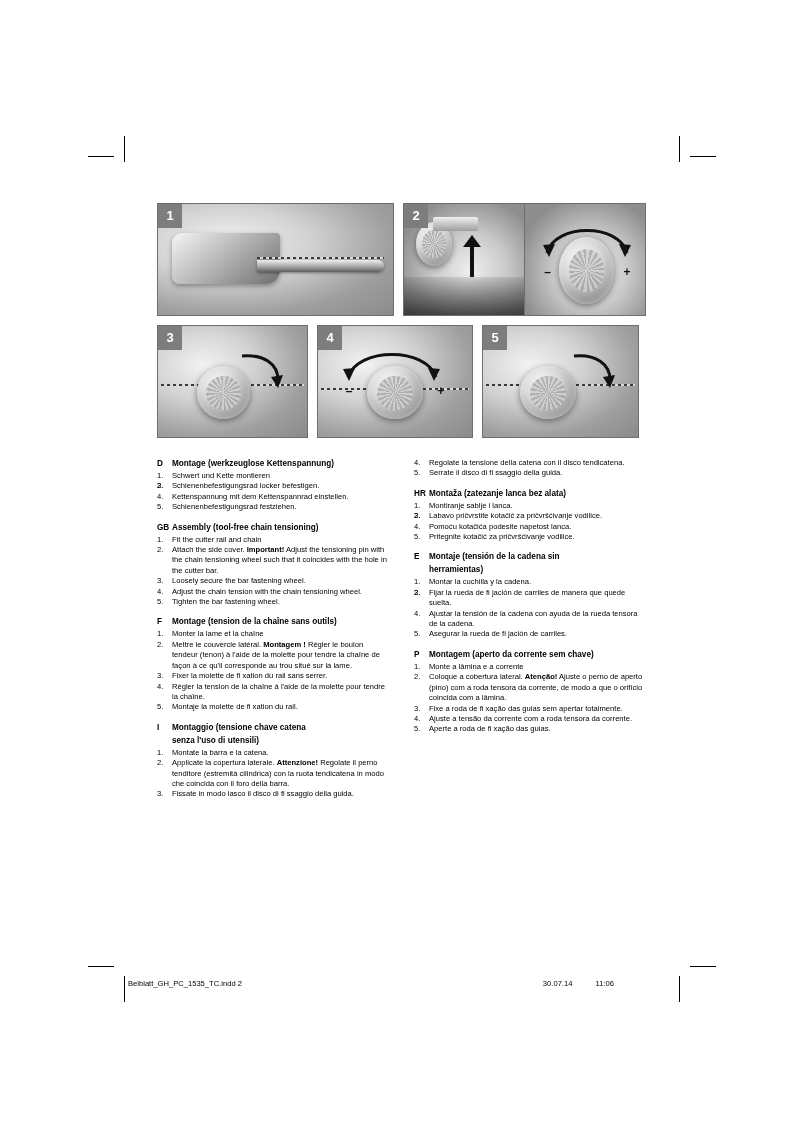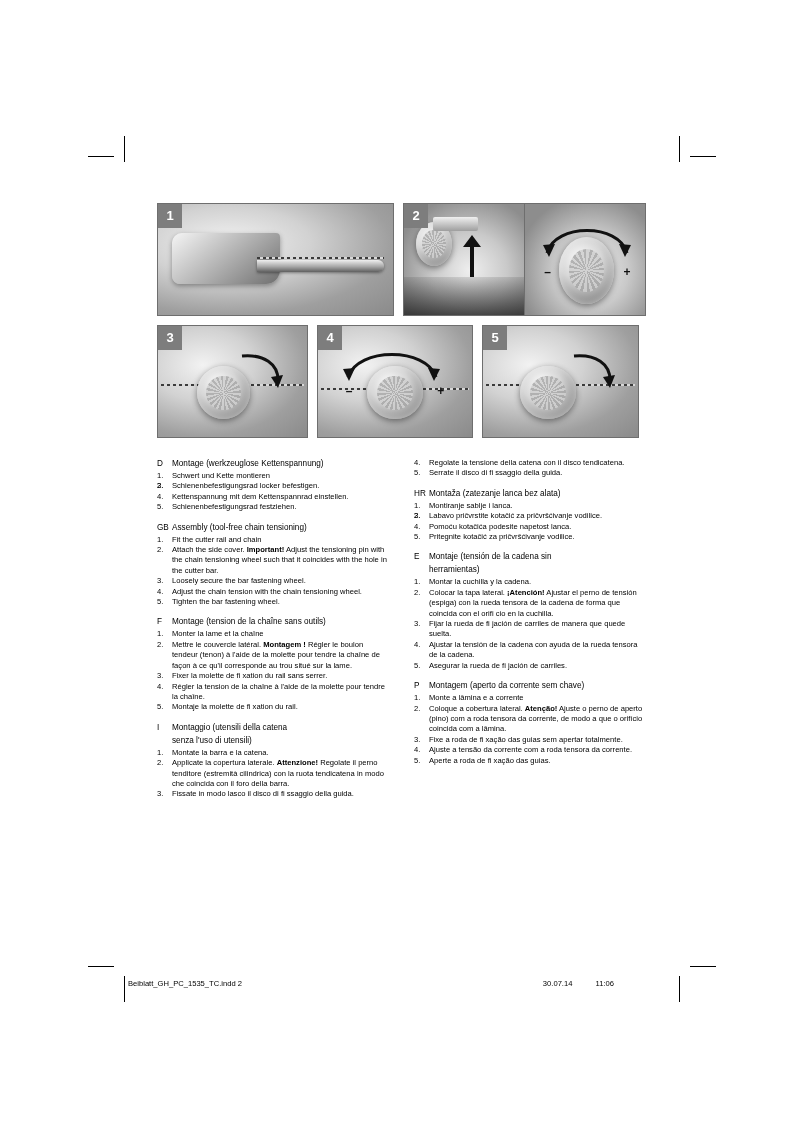--- a/index.html
+++ b/index.html
@@ -143,21 +143,21 @@
     position: absolute;
     top: 0;
     width: 232px;
   }
   .col-left { left: 0; }
   .col-right { left: 257px; }
 
   .block { margin-bottom: 9px; }
   .block h3 {
     font-size: 8.2px;
-    font-weight: normal;
+    font-weight: bold;
     margin: 0 0 2px 0;
     line-height: 11px;
   }
   .block h3 .lang {
     display: inline-block;
     min-width: 15px;
   }
   ol.steps {
     margin: 0;
     padding: 0;
@@ -307,21 +307,21 @@
         <h3><span class="lang">F</span><span>Montage (tension de la chaîne sans outils)</span></h3>
         <ol class="steps">
           <li><span class="n">1.</span><span>Monter la lame et la chaîne</span></li>
           <li><span class="n">2.</span><span>Mettre le couvercle latéral. <b>Montagem !</b> Régler le boulon tendeur (tenon) à l'aide de la molette pour tendre la chaîne de façon à ce qu'il corresponde au trou situé sur la lame.</span></li>
           <li><span class="n">3.</span><span>Fixer la molette de fi xation du rail sans serrer.</span></li>
           <li><span class="n">4.</span><span>Régler la tension de la chaîne à l'aide de la molette pour tendre la chaîne.</span></li>
           <li><span class="n">5.</span><span>Montaje la molette de fi xation du rail.</span></li>
         </ol>
       </div>
       <div class="block">
-        <h3><span class="lang">I</span><span>Montaggio (utensili della catena</span></h3>
+        <h3><span class="lang">I</span><span>Montaggio (tensione chave catena</span></h3>
         <h3 class="">
           <span class="indent-title">senza l'uso di utensili)</span>
         </h3>
         <ol class="steps">
           <li><span class="n">1.</span><span>Montate la barra e la catena.</span></li>
           <li><span class="n">2.</span><span>Applicate la copertura laterale. <b>Attenzione!</b> Regolate il perno tenditore (estremità cilindrica) con la ruota tendicatena in modo che coincida con il foro della barra.</span></li>
           <li><span class="n">3.</span><span>Fissate in modo lasco il disco di fi ssaggio della guida.</span></li>
         </ol>
       </div>
     </div>
@@ -342,21 +342,21 @@
           <li><span class="n">5.</span><span>Pritegnite kotačić za pričvršćivanje vodilice.</span></li>
         </ol>
       </div>
       <div class="block">
         <h3><span class="lang">E</span><span>Montaje (tensión de la cadena sin</span></h3>
         <h3 class="">
           <span class="indent-title">herramientas)</span>
         </h3>
         <ol class="steps">
           <li><span class="n">1.</span><span>Montar la cuchilla y la cadena.</span></li>
-          <li><span class="n">2.</span><span>Colocar la tapa lateral. <b>¡Atención!</b> Ajustar el perno de tensión (espiga) con la rueda tensora de la cadena de forma que coincida con el orifi cio en la cuchilla.</span></li>
+          <li><span class="n">2.</span></li>
           <li><span class="n">3.</span><span>Fijar la rueda de fi jación de carriles de manera que quede suelta.</span></li>
           <li><span class="n">4.</span><span>Ajustar la tensión de la cadena con ayuda de la rueda tensora de la cadena.</span></li>
           <li><span class="n">5.</span><span>Asegurar la rueda de   fi jación de carriles.</span></li>
         </ol>
       </div>
       <div class="block">
         <h3><span class="lang">P</span><span>Montagem (aperto da corrente sem chave)</span></h3>
         <ol class="steps">
           <li><span class="n">1.</span><span>Monte a lâmina e a corrente</span></li>
           <li><span class="n">2.</span><span>Coloque a cobertura lateral. <b>Atenção!</b> Ajuste o perno de aperto (pino) com a roda tensora da corrente, de modo a que o orifício coincida com a lâmina.</span></li>

